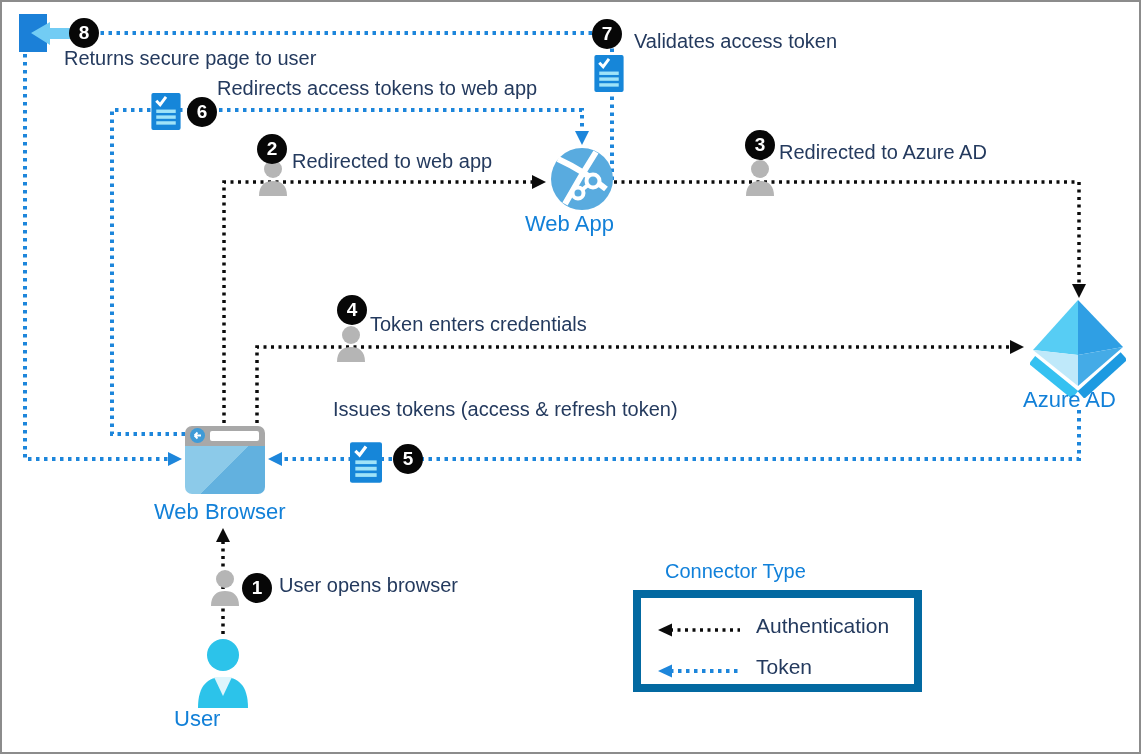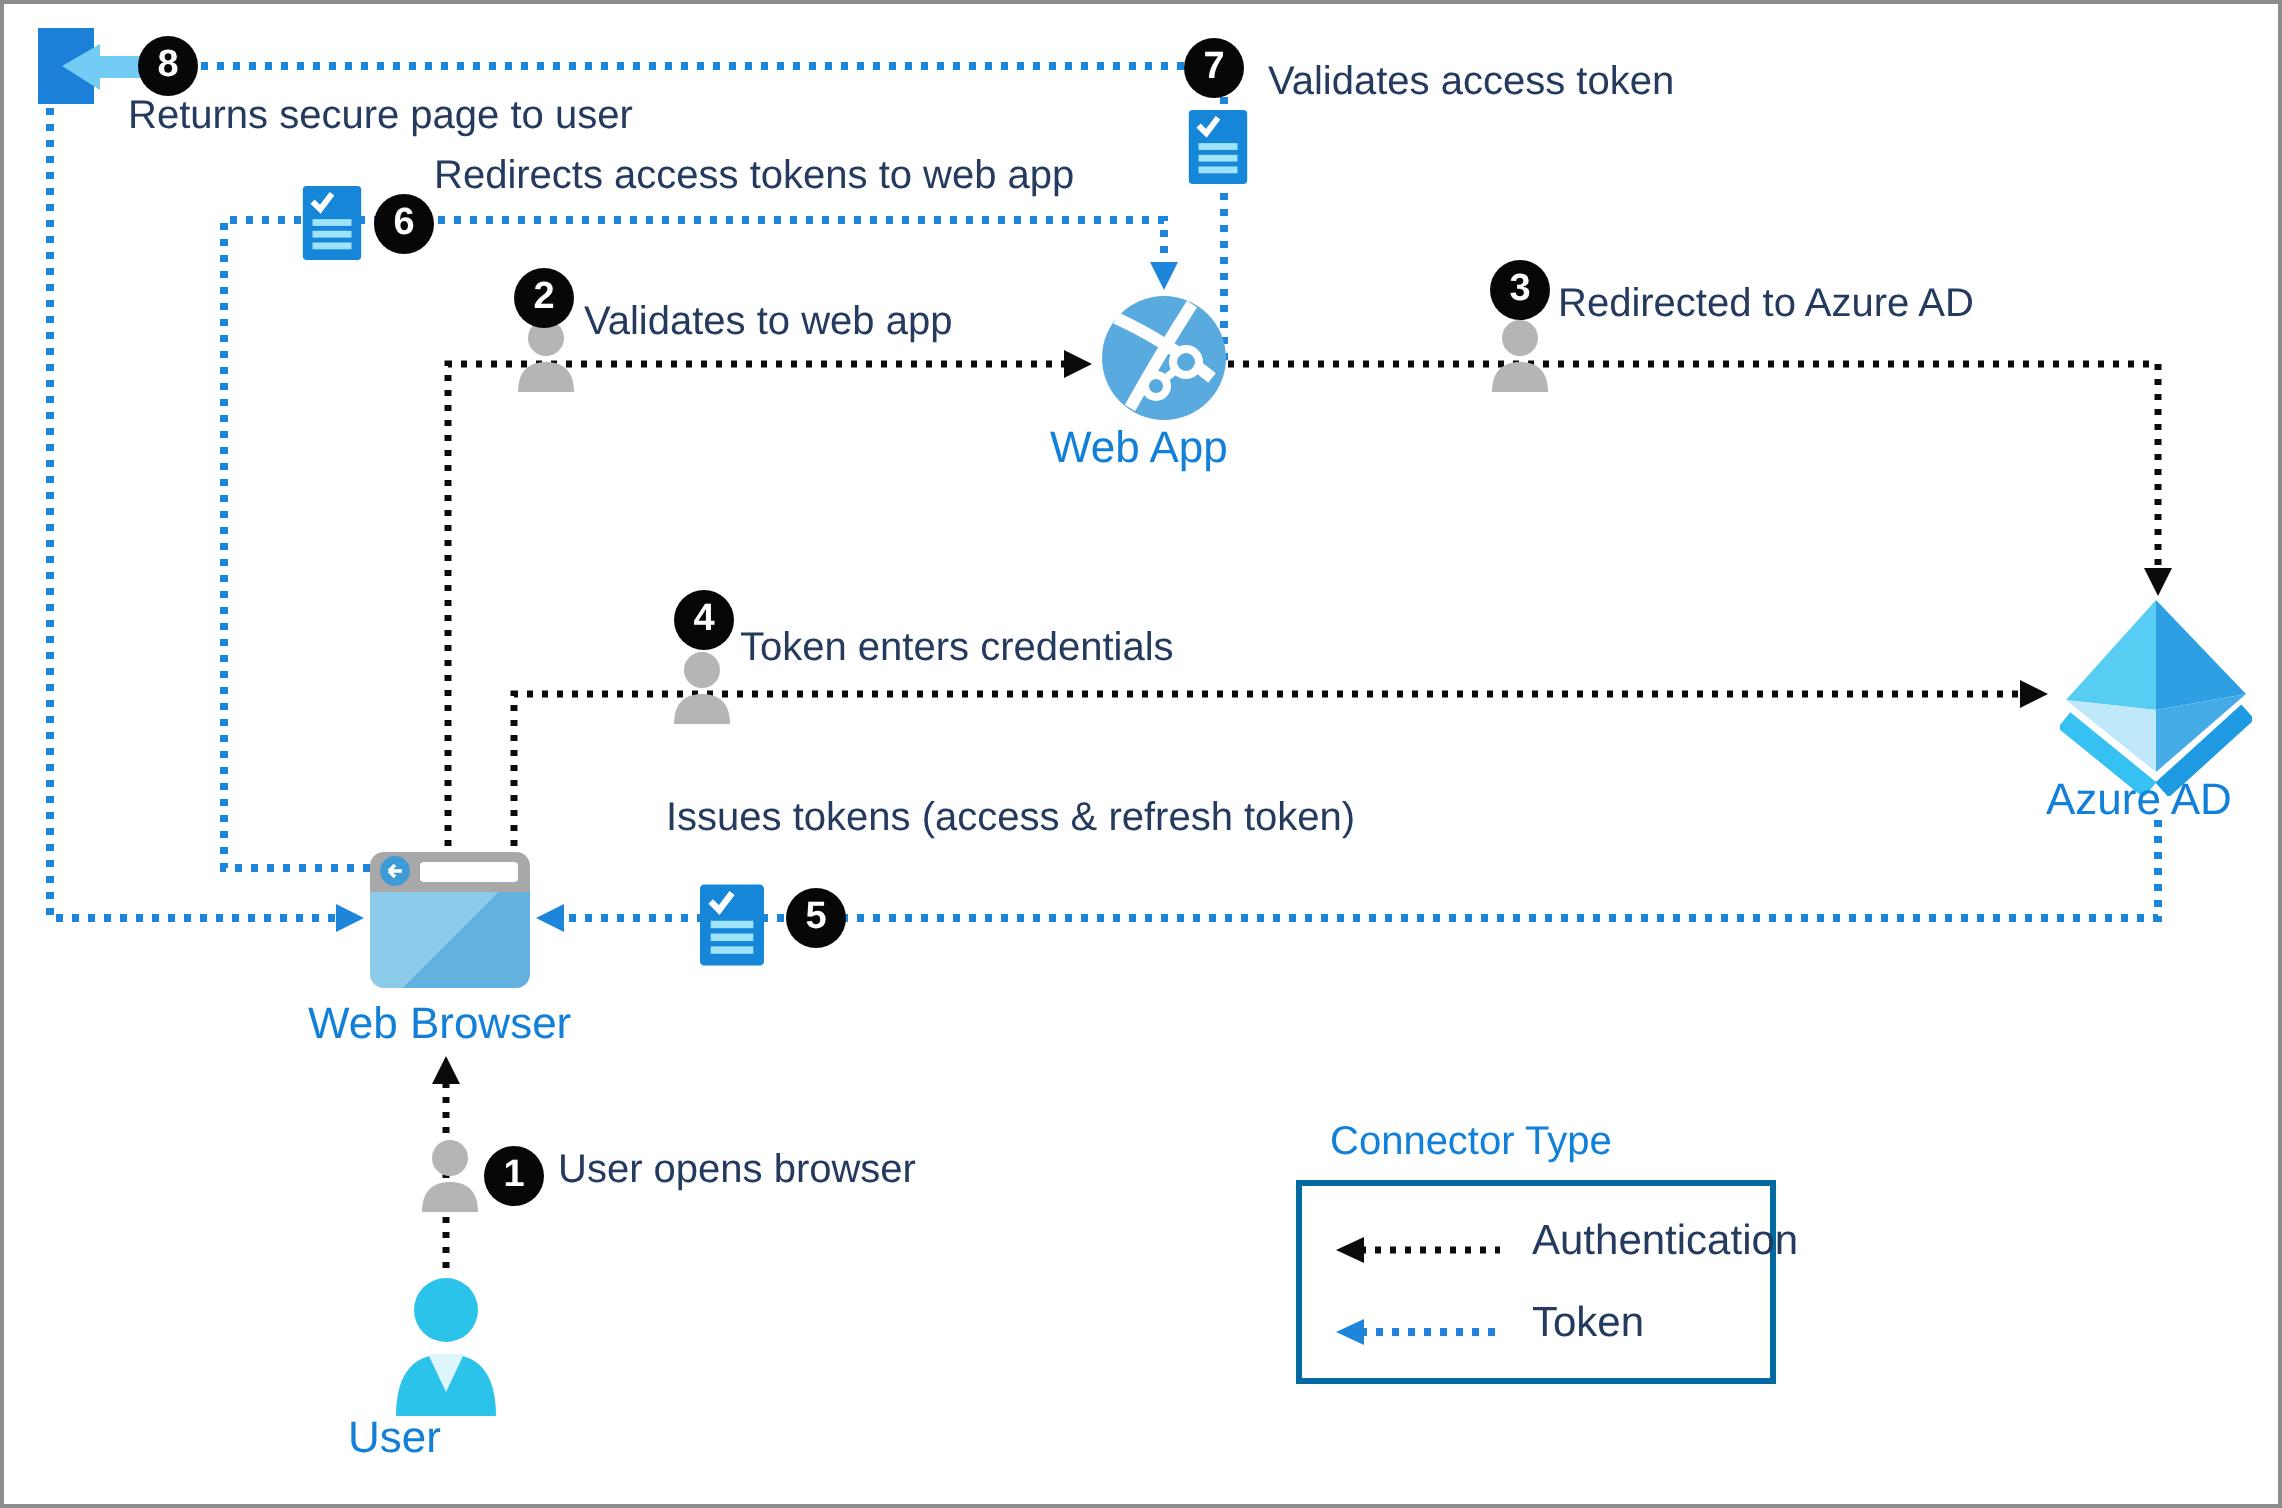--- a/index.html
+++ b/index.html
@@ -26,21 +26,21 @@
   .doc{position:absolute;z-index:2;}
   
   .browser{position:absolute;z-index:2;left:183px;top:424px;width:80px;height:68px;border-radius:7px;overflow:hidden;}
   .browser-top{position:relative;height:20px;background:#a8a8a8;}
   .browser-back{position:absolute;left:5px;top:2px;width:15px;height:15px;border-radius:50%;background:#3f9bd7;}
   .browser-address{position:absolute;left:25px;top:5px;width:49px;height:10px;background:#fff;border-radius:2px;}
   .browser-body{height:48px;background:linear-gradient(135deg,#8ccae9 50%,#62b1df 50%);}
   .page-icon{position:absolute;z-index:0;left:17px;top:12px;width:28px;height:38px;background:#1b80d8;}
   
   .legend-title{position:absolute;left:663px;top:558px;z-index:2;color:#1080da;font-size:20px;font-weight:normal;white-space:nowrap;}
-  .legend-box{position:absolute;left:646px;top:588px;width:240px;height:102px;border:3px solid #0369a1;box-sizing:border-box;z-index:2;}
+  .legend-box{position:absolute;left:631px;top:588px;width:289px;height:102px;border:8px solid #0369a1;box-sizing:border-box;z-index:2;}
   .legend-row{position:absolute;left:0;width:100%;height:32px;}
   .legend-arrow{position:absolute;left:15px;top:8px;}
   .legend-label{position:absolute;left:115px;top:0;color:#243a5e;font-size:21px;white-space:nowrap;}
 </style>
 </head>
 <body>
 
 <div id="canvas">
 
   <div class="page-icon"></div>
@@ -79,21 +79,21 @@
   <div class="badge" style="left:240px;top:571px;">1</div>
   <div class="badge" style="left:255px;top:132px;">2</div>
   <div class="badge" style="left:743px;top:128px;">3</div>
   <div class="badge" style="left:335px;top:293px;">4</div>
   <div class="badge" style="left:391px;top:442px;">5</div>
   <div class="badge" style="left:185px;top:95px;">6</div>
   <div class="badge" style="left:590px;top:17px;">7</div>
   <div class="badge" style="left:67px;top:16px;">8</div>
 
   <div class="lbl" style="left:277px;top:572px;">User opens browser</div>
-  <div class="lbl" style="left:290px;top:148px;">Validates to web app</div>
+  <div class="lbl" style="left:290px;top:148px;">Redirected to web app</div>
   <div class="lbl" style="left:777px;top:139px;">Redirected to Azure AD</div>
   <div class="lbl" style="left:368px;top:311px;">Token enters credentials</div>
   <div class="lbl" style="left:331px;top:396px;">Issues tokens (access &amp; refresh token)</div>
   <div class="lbl" style="left:632px;top:28px;">Validates access token</div>
   <div class="lbl" style="left:215px;top:75px;">Redirects access tokens to web app</div>
   <div class="lbl" style="left:62px;top:45px;">Returns secure page to user</div>
 
   <svg class="person" style="left:208px;top:568px;" viewBox="0 0 30 36">
     <circle cx="15" cy="9" r="9" fill="#b5b5b5"></circle>
       <path d="M1,36 C1,25 7,21 15,21 C23,21 29,25 29,36 Z" fill="#b5b5b5"></path>

